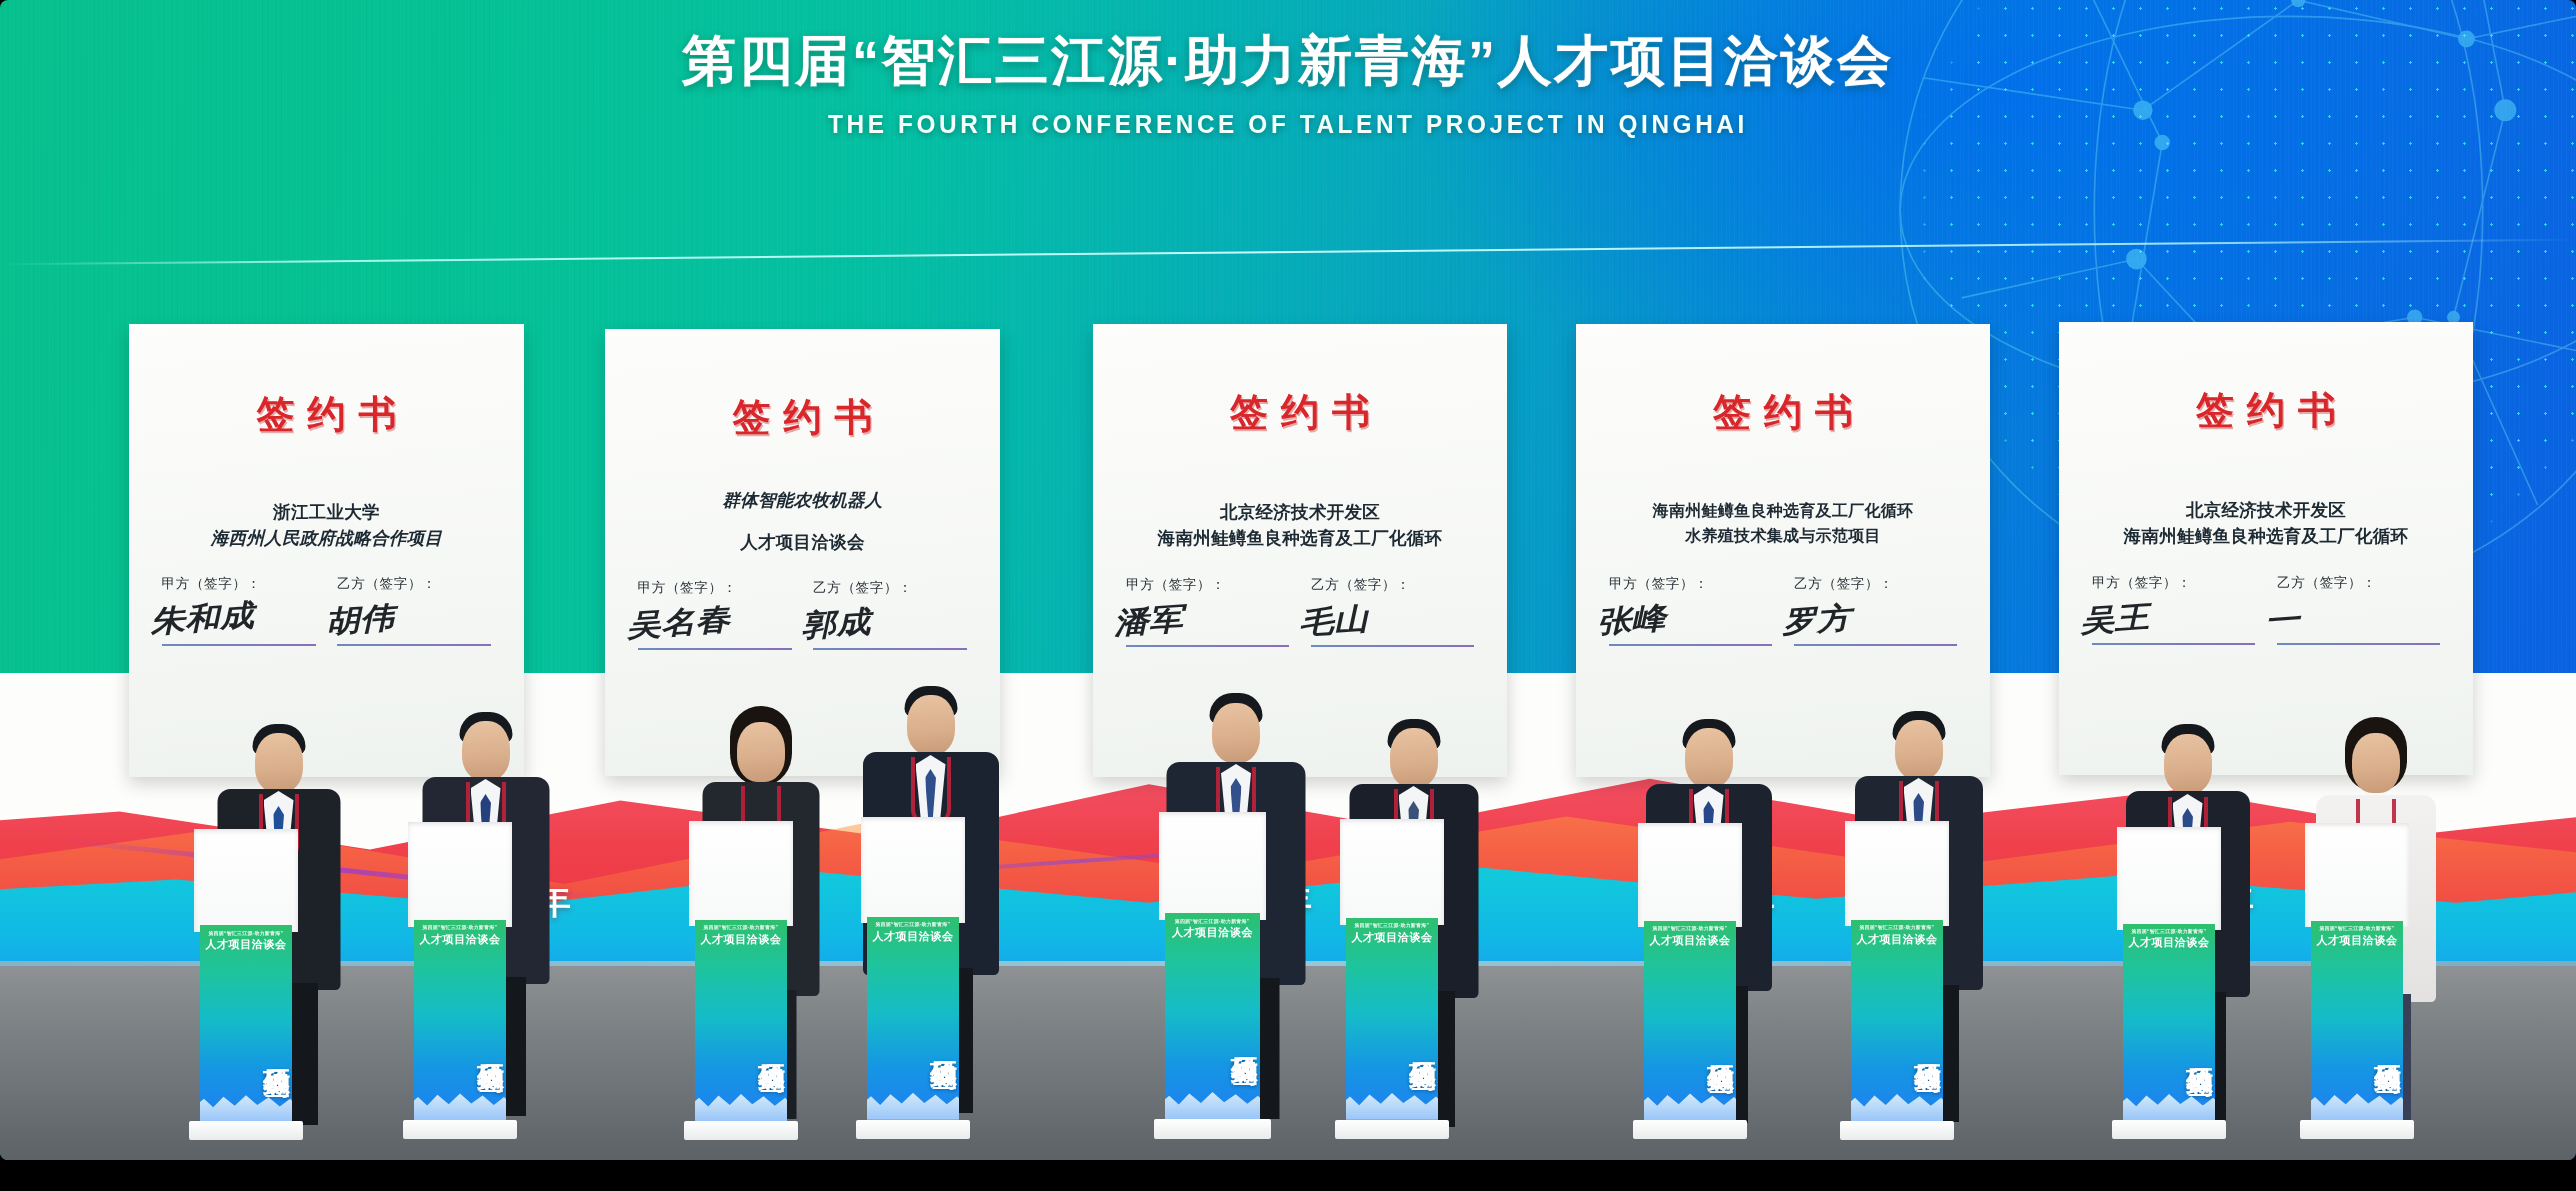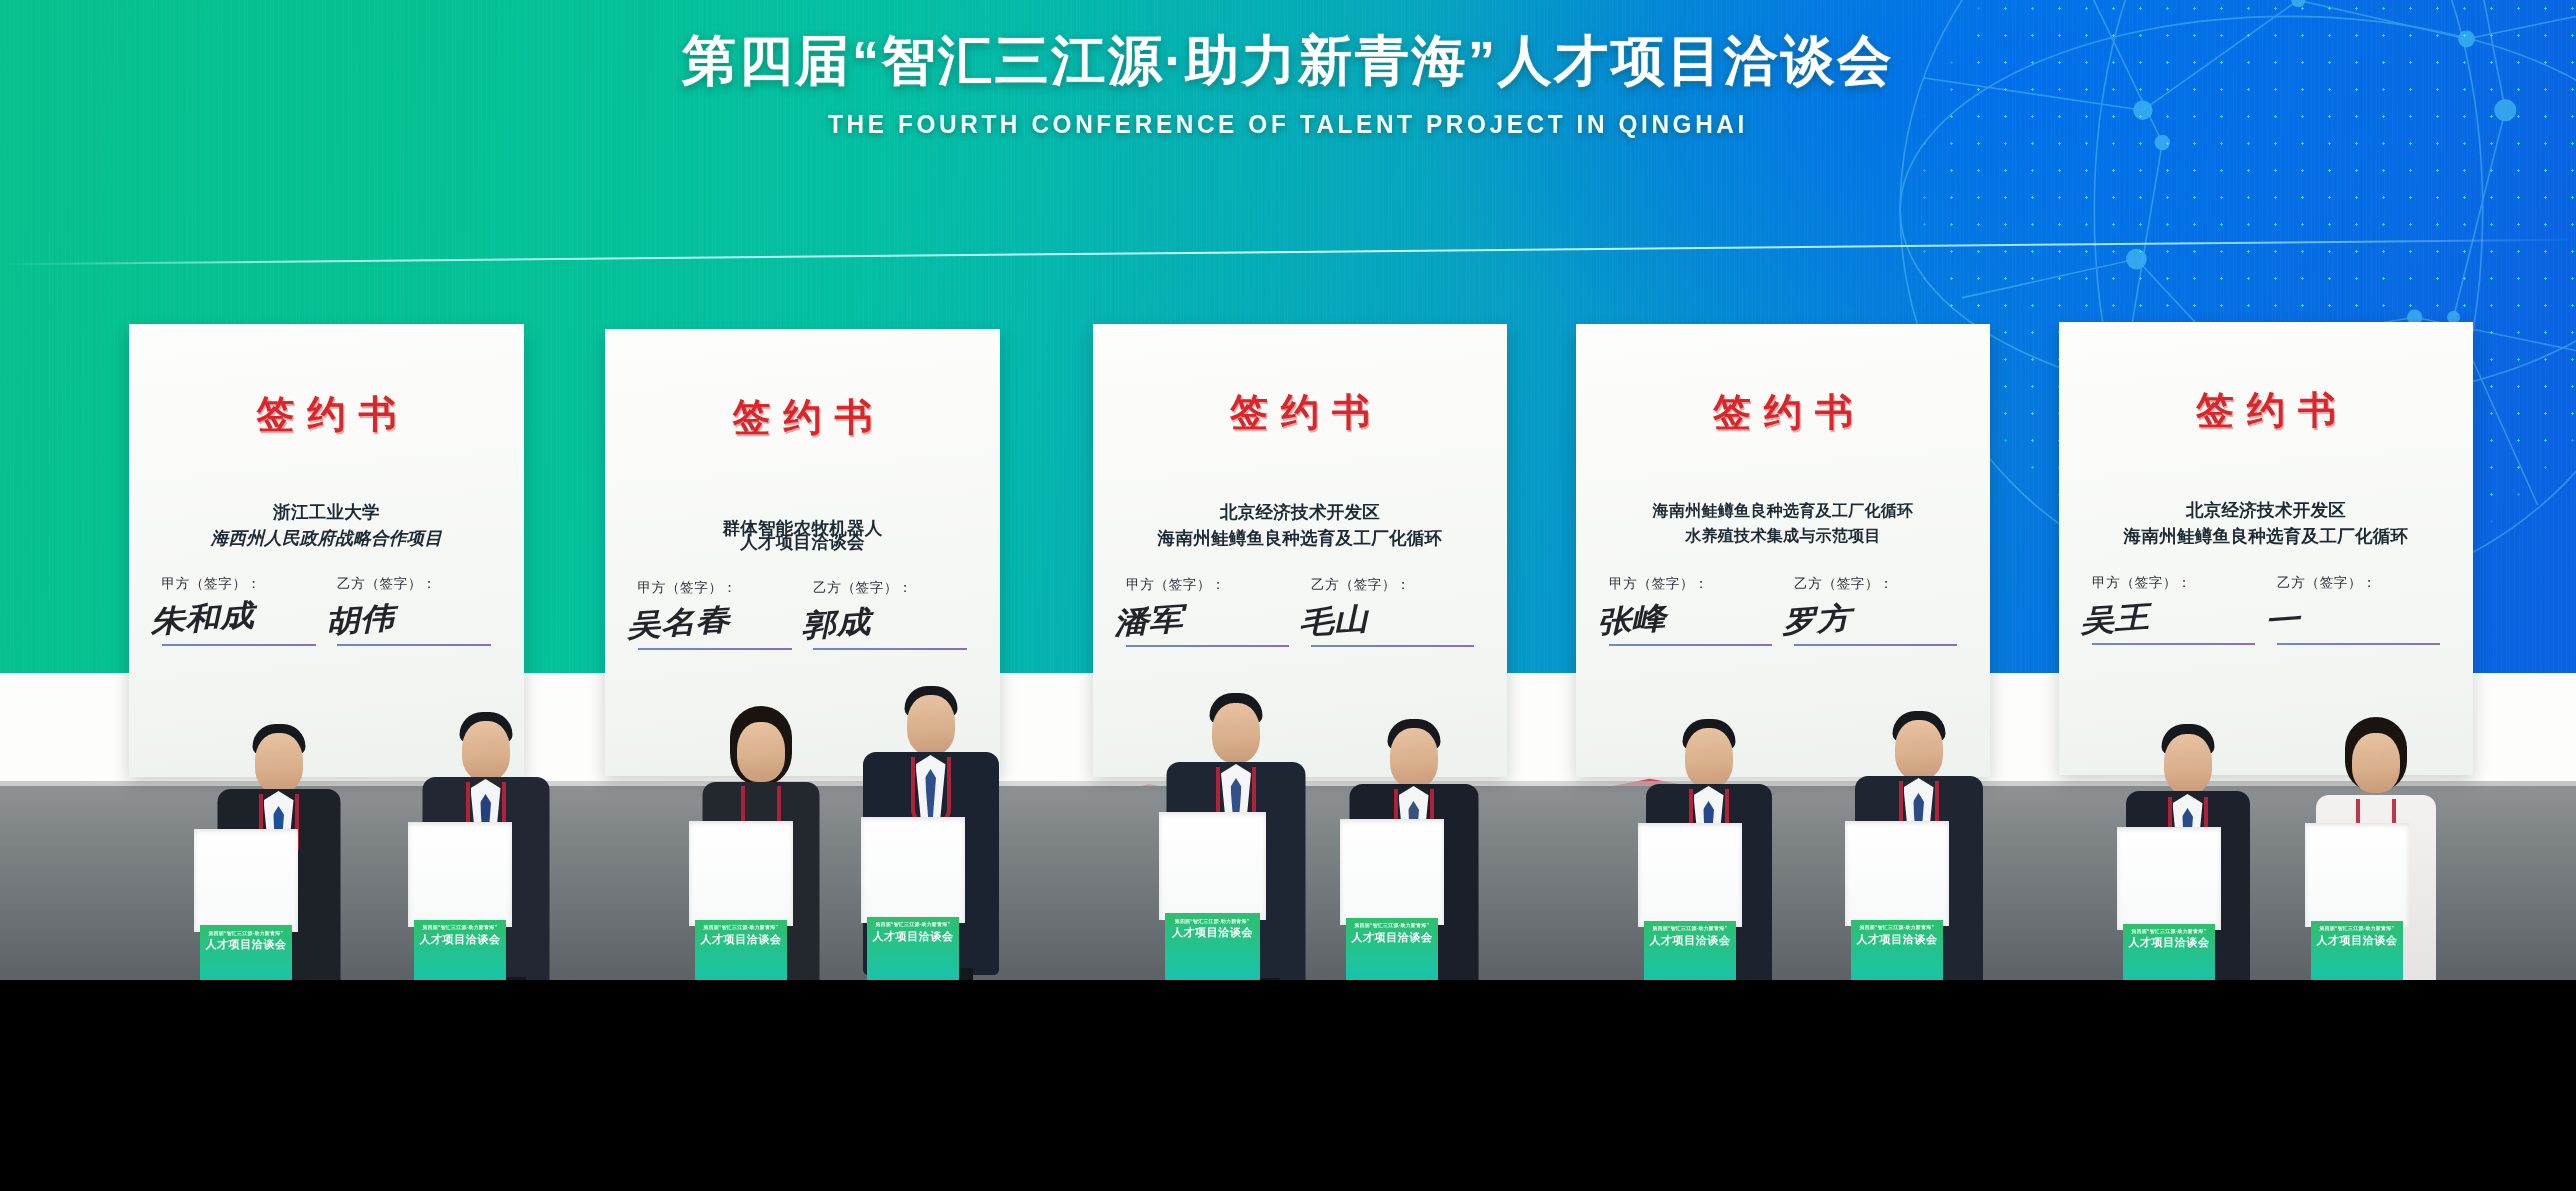--- a/index.html
+++ b/index.html
@@ -1,23 +1,24 @@
 <!DOCTYPE html>
 <html style="font-size:10.4px"><head>
 <meta charset="utf-8">
 <style>
   * { margin:0; padding:0; box-sizing:border-box; }
   html,body { background:#000; }
   body { font-family:"Liberation Sans","DejaVu Sans",sans-serif; }
 
   #stage {
-    position:relative; width:2576px; height:980px; overflow:hidden;
+    position:relative; width:2576px; height:1160px; overflow:hidden;
     background:
       radial-gradient(ellipse 971px 583px at 78% 8%, rgba(0,110,235,.95) 0%, rgba(0,110,235,0) 62%),
       linear-gradient(100deg,#06c08d 0%,#04c193 16%,#03bfa2 33%,#05a9bb 50%,#0590cf 65%,#0572e0 80%,#0b5fe2 100%);
+    border-radius: 8px;
   }
 
   
   .led {
     position:absolute; inset:0;
     background:repeating-linear-gradient(90deg, rgba(255,255,255,.028) 0px, rgba(255,255,255,.028) 0.6px, rgba(0,0,0,0) 0.6px, rgba(0,0,0,0) 2.6px);
     pointer-events:none;
   }
 
   
@@ -279,21 +280,21 @@
       <div class="sigcol">
         <div class="siglabel">乙方（签字）：</div>
         <div class="sigmark">胡伟</div>
         <div class="sigline"></div>
       </div>
     </div>
   </div>
 
   <div class="board" style="left:605px;top:329px;width:395px;height:447px;">
     <div class="qy" style="top:63px;">签约书</div>
-    <div class="proj" style="top:187px;">群体智能农牧机器人</div>
+    <div class="proj" style="top:159px;font-style:italic;">群体智能农牧机器人</div>
     <div class="proj" style="top:201px;">人才项目洽谈会</div>
     <div class="sigrow" style="top:250px;">
       <div class="sigcol">
         <div class="siglabel">甲方（签字）：</div>
         <div class="sigmark">吴名春</div>
         <div class="sigline"></div>
       </div>
       <div class="sigcol">
         <div class="siglabel">乙方（签字）：</div>
         <div class="sigmark">郭成</div>

